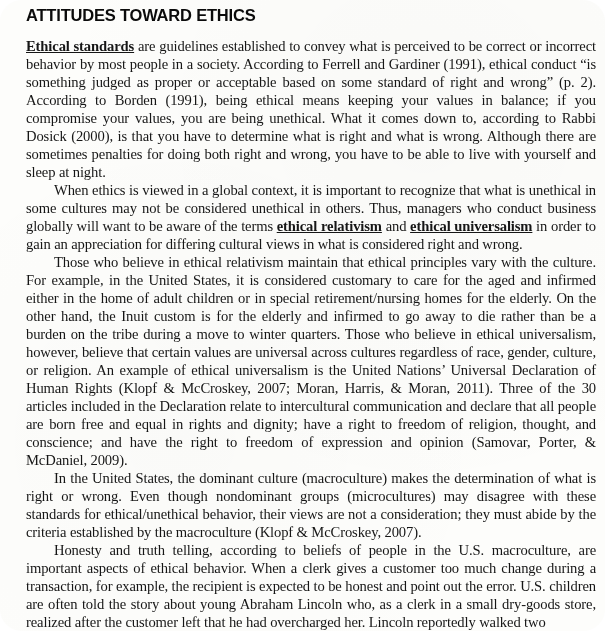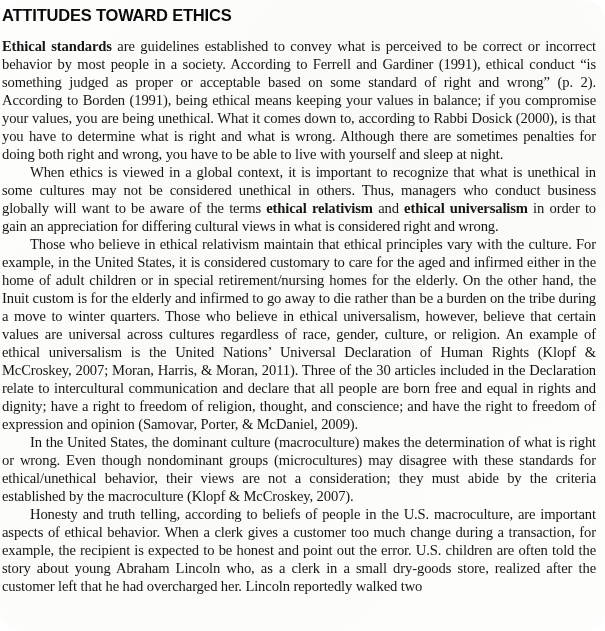--- a/index.html
+++ b/index.html
@@ -9,21 +9,21 @@
   }
   .page {
     position: relative;
     width: 605px;
     height: 631px;
     box-sizing: border-box;
     background: #fdfdfb;
     background-image:
       radial-gradient(circle at 70% 20%, rgba(0,0,0,0.015), transparent 60%),
       radial-gradient(circle at 30% 70%, rgba(0,0,0,0.012), transparent 55%);
-    padding: 6px 9px 0 2px;
+    padding: 6px 9px 0 26px;
     overflow: hidden;
     color: #141414;
     border-radius: 22px;
   }
   .heading {
     font-family: "Liberation Sans", sans-serif;
     font-weight: bold;
     font-size: 16.5px;
     letter-spacing: -0.2px;
     color: #0b0b0b;
@@ -36,20 +36,21 @@
     letter-spacing: -0.12px;
     text-align: justify;
     margin: 0;
     color: #161616;
   }
   .body-text p.para.indent {
     text-indent: 28px;
   }
   .body-text .b {
     font-weight: bold;
+    text-decoration: underline;
   }
 </style>
 </head>
 <body>
 
 <div class="page">
   <h1 class="heading">ATTITUDES TOWARD ETHICS</h1>
   <div class="body-text">
     <p class="para"><span class="b">Ethical standards</span><span> are guidelines established to convey what is perceived to be correct or incorrect behavior by most people in a society. According to Ferrell and Gardiner (1991), ethical conduct “is something judged as proper or acceptable based on some standard of right and wrong” (p. 2). According to Borden (1991), being ethical means keeping your values in balance; if you compromise your values, you are being unethical. What it comes down to, according to Rabbi Dosick (2000), is that you have to determine what is right and what is wrong. Although there are sometimes penalties for doing both right and wrong, you have to be able to live with yourself and sleep at night.</span></p>
     <p class="para indent"><span>When ethics is viewed in a global context, it is important to recognize that what is unethical in some cultures may not be considered unethical in others. Thus, managers who conduct business globally will want to be aware of the terms </span><span class="b">ethical relativism</span><span> and </span><span class="b">ethical universalism</span><span> in order to gain an appreciation for differing cultural views in what is considered right and wrong.</span></p>

